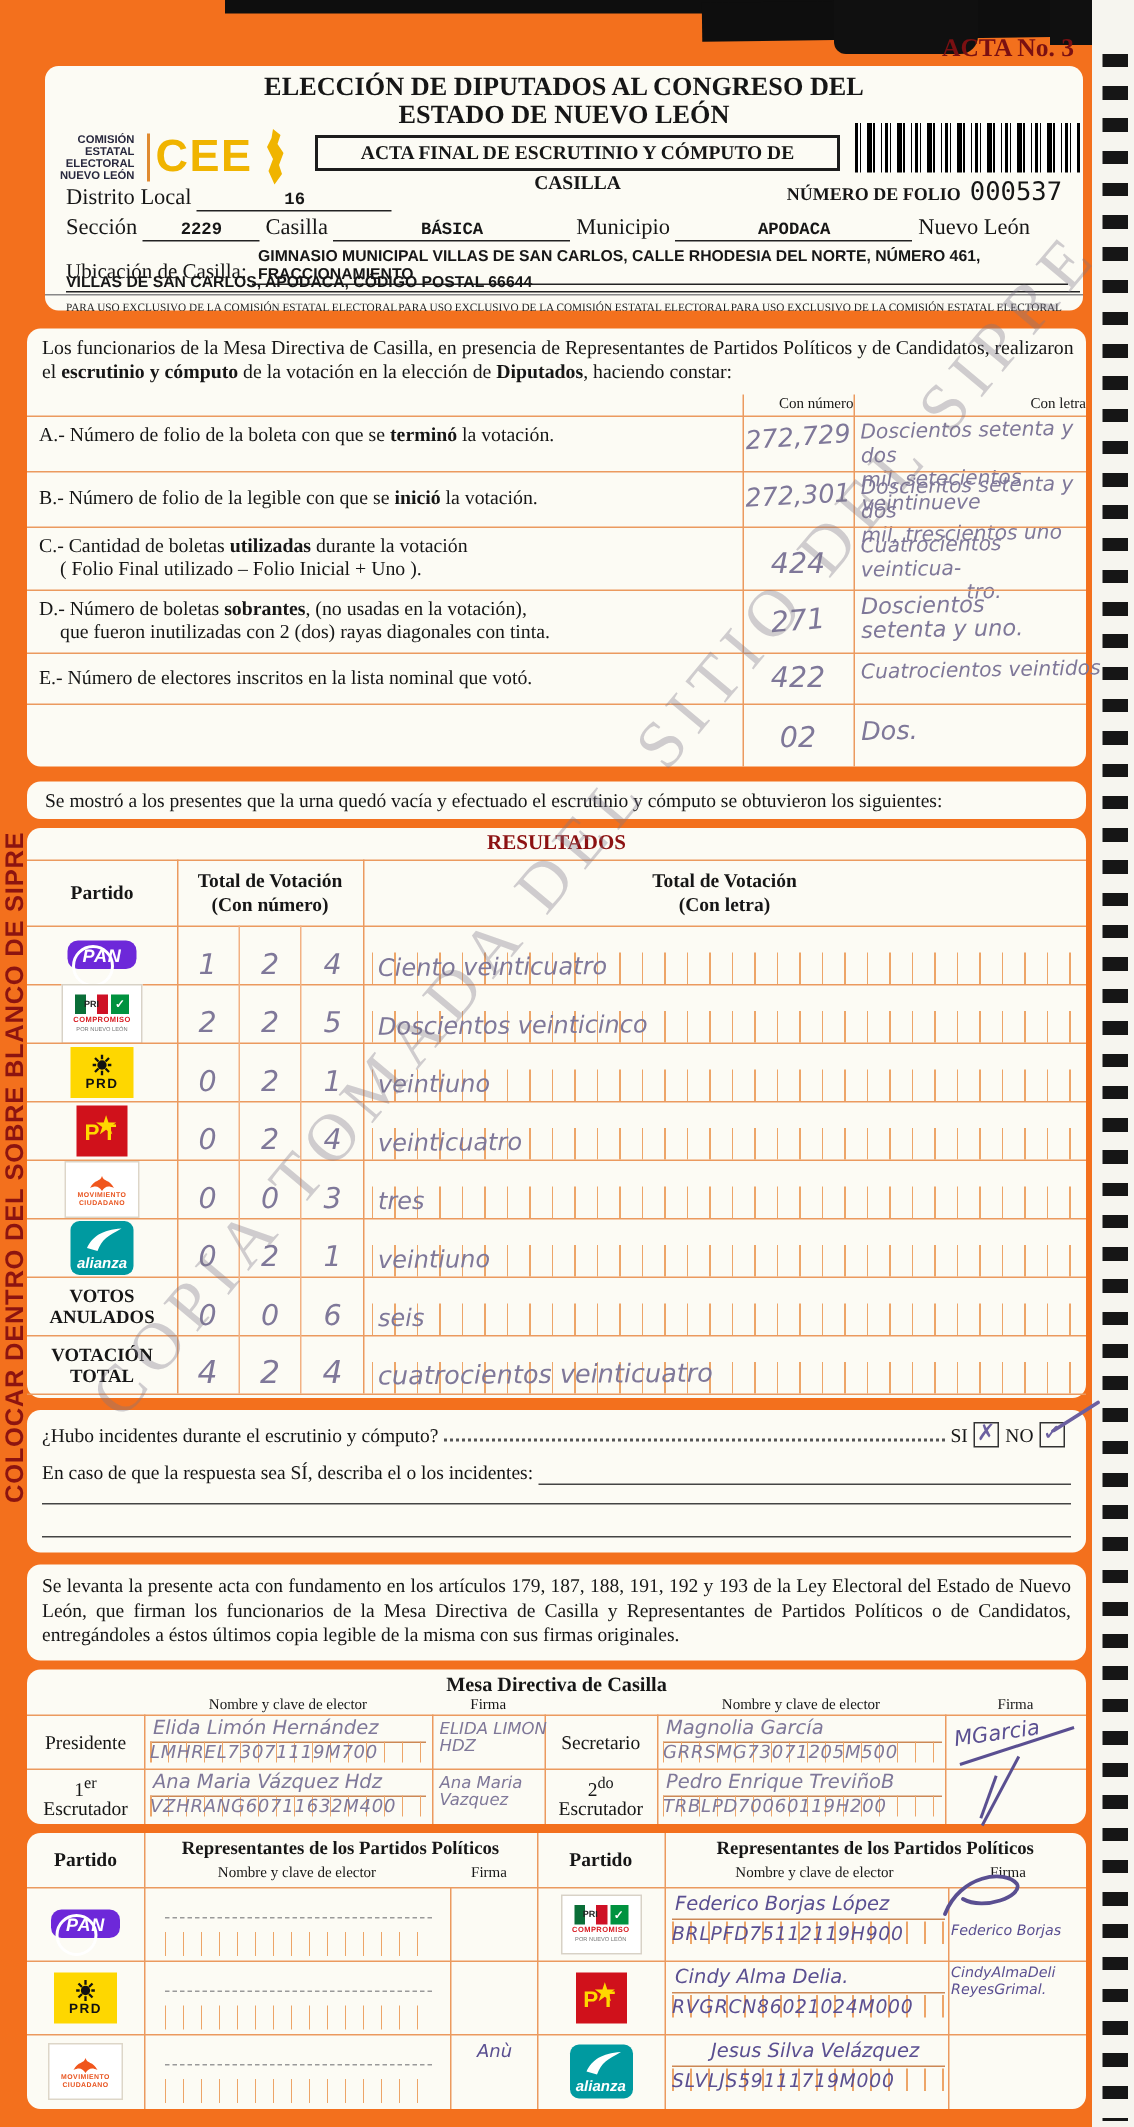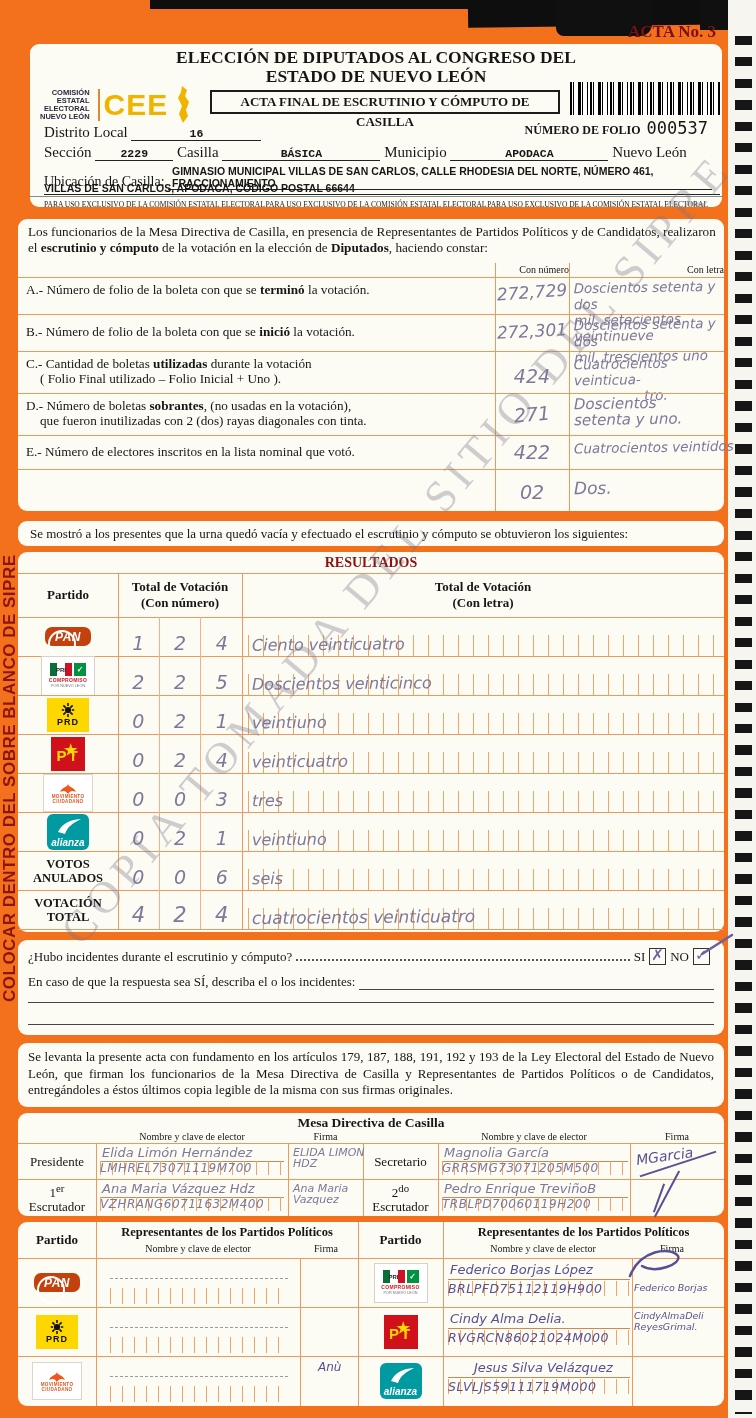--- a/index.html
+++ b/index.html
@@ -76,21 +76,21 @@
   .rrow{position:absolute;left:0;right:0;height:39px;}
   .pcell{position:absolute;left:0;width:100px;height:39px;display:flex;align-items:center;justify-content:center;}
   .ncell{position:absolute;left:100px;width:124px;height:39px;display:flex;}
   .dcell{flex:1;display:flex;align-items:flex-end;justify-content:center;font-size:19px;padding-bottom:2px;}
   .dcell + .dcell{border-left:1px solid #f2b183;}
   .lcell{position:absolute;left:224px;right:0;height:39px;}
   .lcomb{position:absolute;left:6px;right:6px;bottom:0;height:21px;}
   .lhw{position:absolute;left:10px;bottom:2px;font-size:16px;white-space:nowrap;transform:rotate(-0.5deg);}
   .vlabel{font-weight:bold;font-size:12.5px;line-height:14px;text-align:center;}
   
-  .logo-pan{width:46px;height:19px;background:#c2410c;border-radius:7px;position:relative;
+  .logo-pan{width:46px;height:19px;background:#6d28d9;border-radius:7px;position:relative;
     display:flex;align-items:center;justify-content:center;}
   .pan-ring{position:absolute;width:24px;height:24px;border:2px solid #fff;border-radius:50%;left:3px;top:3px;}
   .logo-pan span{color:#fff;font:italic bold 12px "Liberation Sans", sans-serif;z-index:1;letter-spacing:0.5px;}
   .logo-pri{width:52px;height:38px;background:#fff;border:1px solid #d8d2c6;display:flex;flex-direction:column;
     align-items:center;justify-content:center;gap:1px;}
   .pri-row{display:flex;gap:2px;align-items:center;}
   .pri-flag{width:22px;height:13px;background:linear-gradient(90deg,#0a6e38 0 33%,#fff 33% 66%,#ce1126 66%);
     display:flex;align-items:center;justify-content:center;font:bold 6px "Liberation Sans", sans-serif;color:#222;}
   .pri-green{width:12px;height:13px;background:#00923f;color:#fff;font:bold 8px "Liberation Sans", sans-serif;
     display:flex;align-items:center;justify-content:center;}
@@ -224,21 +224,21 @@
       <div class="vline" style="left:551px;"></div>
       <div class="chead" style="left:477px;width:74px;">Con número</div>
       <div class="chead" style="left:551px;right:0;">Con letra</div>
 
       <div class="hline" style="top:14px;"></div>
       <div class="rlabel" style="top:19px;"><span>A.- Número de folio de la boleta con que se </span><b>terminó</b><span> la votación.</span></div>
       <div class="num hw" style="top:19px;transform:rotate(-4deg);">272,729</div>
       <div class="letra hw" style="top:16px;"><span>Doscientos setenta y dos</span><br><span>mil, setecientos veintinueve</span></div>
 
       <div class="hline" style="top:51px;"></div>
-      <div class="rlabel" style="top:61px;"><span>B.- Número de folio de la boleta con que se </span><b>inició</b><span> la votación.</span></div>
+      <div class="rlabel" style="top:61px;"><span>B.- Número de folio de la legible con que se </span><b>inició</b><span> la votación.</span></div>
       <div class="num hw" style="top:58px;transform:rotate(-3deg);">272,301</div>
       <div class="letra hw" style="top:53px;"><span>Doscientos setenta y dos</span><br><span>mil, trescientos uno</span></div>
 
       <div class="hline" style="top:88px;"></div>
       <div class="rlabel" style="top:93px;"><span>C.- Cantidad de boletas </span><b>utilizadas</b><span> durante la votación</span><br><span class="rl2">( Folio Final utilizado – Folio Inicial + Uno ).</span></div>
       <div class="num hw" style="top:102px;font-size:19px;">424</div>
       <div class="letra hw" style="top:92px;"><span>Cuatrocientos veinticua-</span><br><span style="padding-left:70px;">tro.</span></div>
 
       <div class="hline" style="top:130px;"></div>
       <div class="rlabel" style="top:135px;"><span>D.- Número de boletas </span><b>sobrantes</b><span>, (no usadas en la votación),</span><br><span class="rl2">que fueron inutilizadas con 2 (dos) rayas diagonales con tinta.</span></div>

